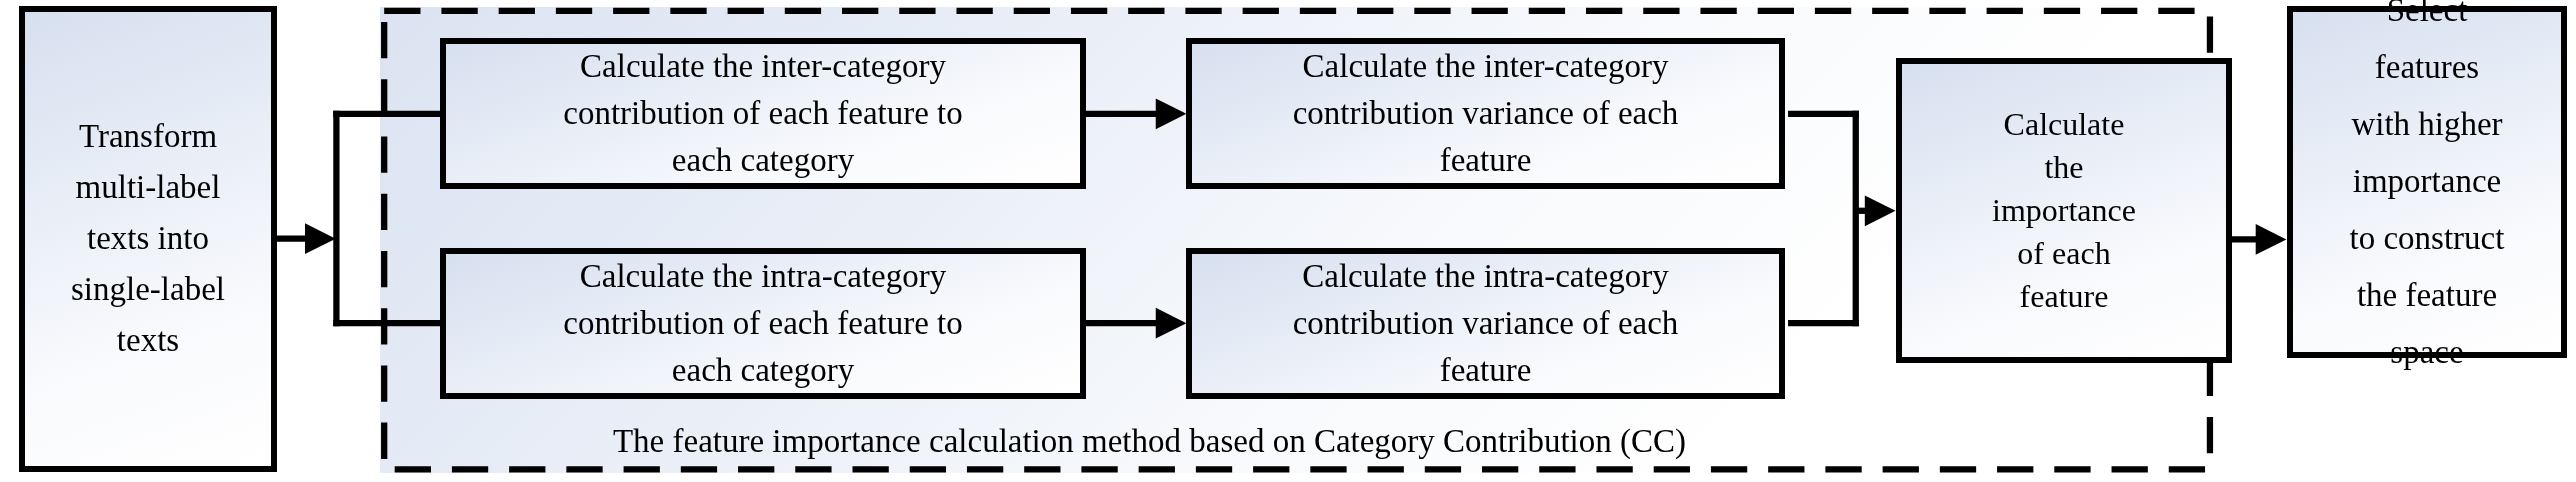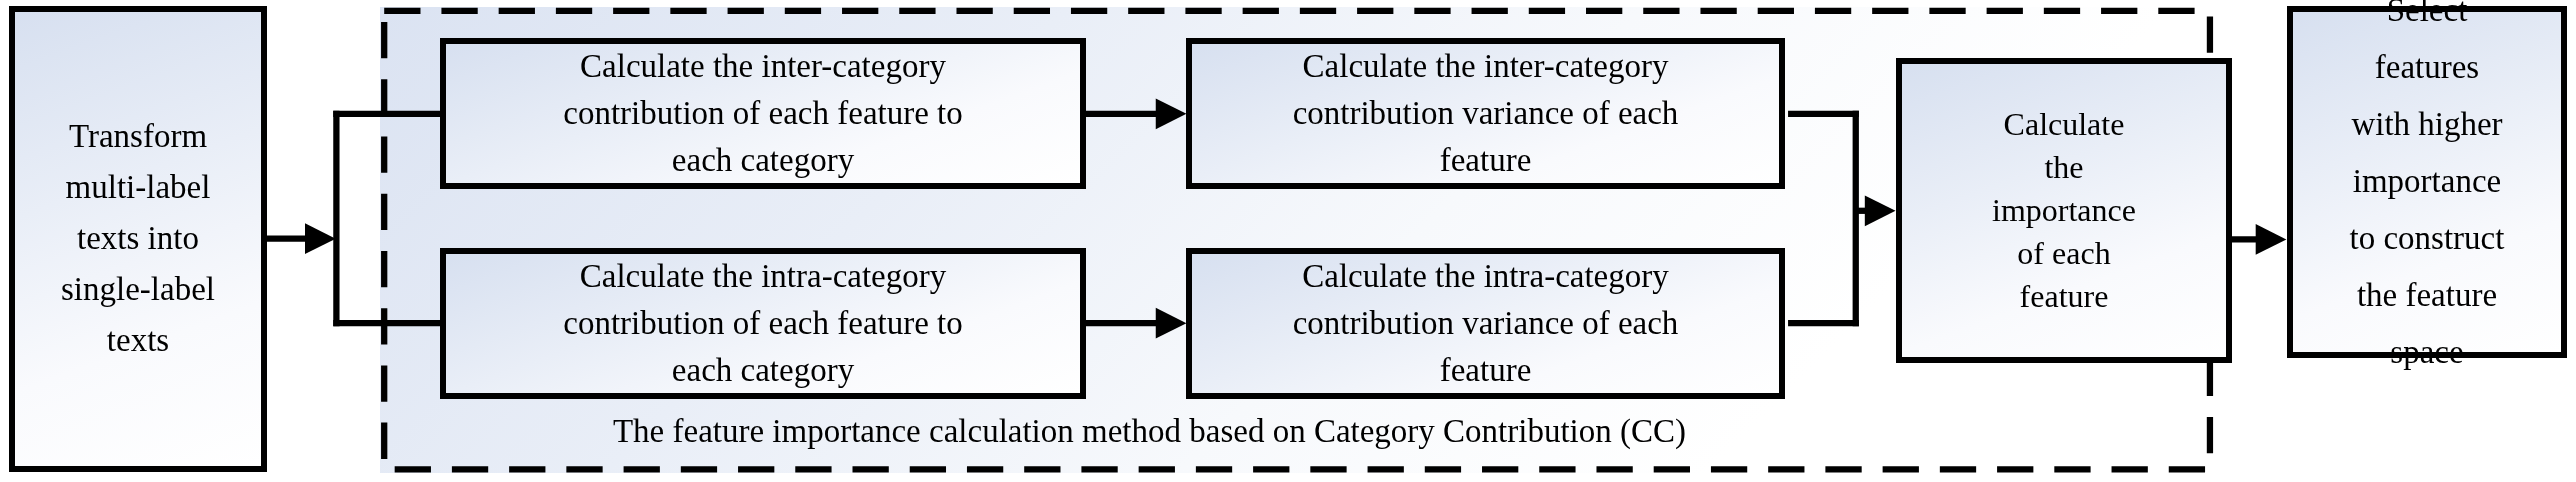--- a/index.html
+++ b/index.html
@@ -35,31 +35,31 @@
     position: absolute;
     box-sizing: border-box;
     border: 6.3px solid #000000;
     background: linear-gradient(160deg, #d7e0f0 0%, #e9eef7 38%, #f9fafd 70%, #ffffff 100%);
     display: flex;
     align-items: center;
     justify-content: center;
     text-align: center;
     white-space: pre-line;
   }
-  .box-transform   { left: 9px;    top: 5.6px;   width: 258px; height: 466px; font-size: 33px; line-height: 51px; }
+  .box-transform   { left: 19px;    top: 5.6px;   width: 258px; height: 466px; font-size: 33px; line-height: 51px; }
   .box-inter-c     { left: 440px;  top: 38px;  width: 646px; height: 151px; font-size: 33px; line-height: 47px; }
   .box-inter-v     { left: 1186px; top: 38px;  width: 599px; height: 151px; font-size: 33px; line-height: 47px; }
   .box-intra-c     { left: 440px;  top: 248px; width: 646px; height: 151px; font-size: 33px; line-height: 47px; }
   .box-intra-v     { left: 1186px; top: 248px; width: 599px; height: 151px; font-size: 33px; line-height: 47px; }
   .box-importance  { left: 1896px; top: 58px;  width: 336px; height: 305px; font-size: 32px; line-height: 43px; }
   .box-select      { left: 2287px; top: 5.6px;   width: 280px; height: 352px; font-size: 33px; line-height: 57px; }
   .caption {
     position: absolute;
     left: 380px;
-    top: 408px;
+    top: 418px;
     width: 1539px;
     height: 47px;
     line-height: 47px;
     font-size: 33px;
     text-align: center;
     white-space: nowrap;
   }
   .stroke {
     stroke: #000000;
     stroke-width: 9;

